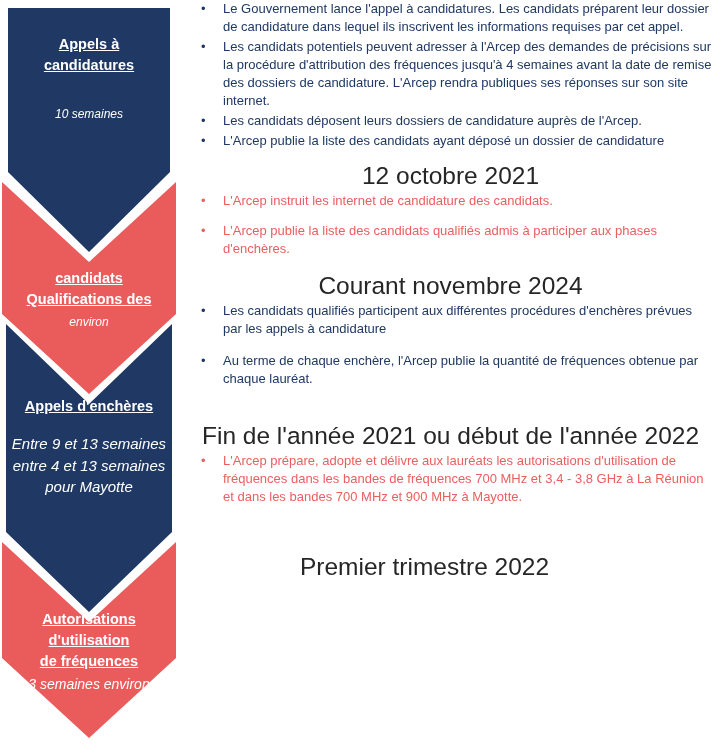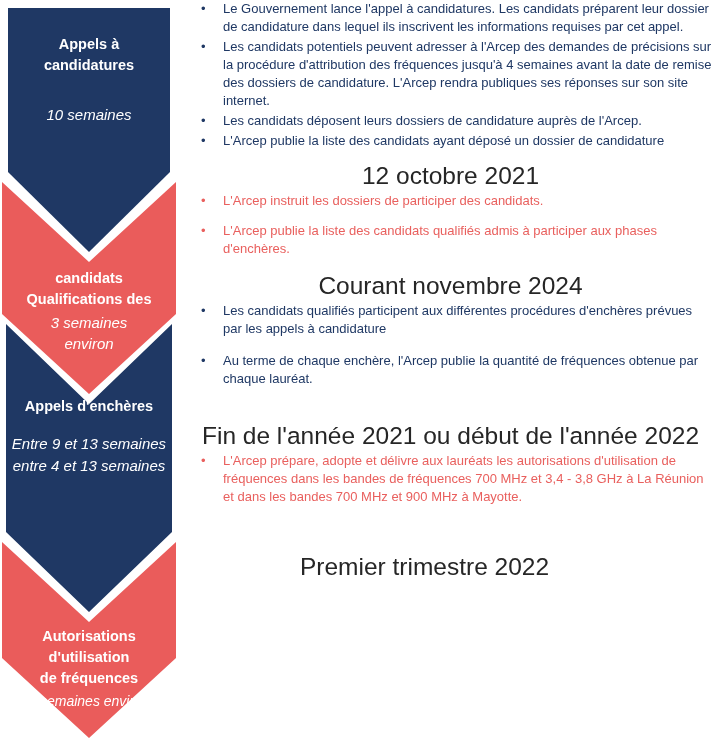--- a/index.html
+++ b/index.html
@@ -7,22 +7,22 @@
     position:relative; width:716px; height:744px; background:#ffffff;
     font-family:"Liberation Sans", sans-serif; overflow:hidden;
   }
 
   
   .chevron-col { position:absolute; left:0; top:0; width:180px; height:744px; }
   .chevron-col svg { position:absolute; left:0; top:0; }
   .stage-label {
     position:absolute; left:0; width:178px; text-align:center; color:#ffffff;
   }
-  .st-title { font-weight:700; font-size:14.5px; line-height:21px; }
-  .st-duration { font-style:italic; font-size:15px; line-height:21px; }
+  .st-title { font-weight:700; font-size:14.5px; line-height:21px;text-decoration:underline; }
+  .st-duration { font-style:italic; font-size:12px; line-height:21px; }
 
   
   .content { position:absolute; left:185px; top:0; width:531px; }
   ul.bullets { list-style:none; margin:0; padding:0; font-size:13px; line-height:18px; }
   li.bullet { display:flex; margin-bottom:2px; }
   li.bullet .dot { width:38px; padding-left:16px; box-sizing:border-box; flex:none; }
   li.bullet .txt { flex:1; padding-right:2px; }
   .navy-text { color:#1F3864; }
   .coral-text { color:#E9605E; }
   h2.milestone {
@@ -62,36 +62,36 @@
         <div>10 semaines</div>
       </div>
     </div>
 
     <div class="stage-label" style="top:268px">
       <div class="st-title">
         <div>candidats</div>
         <div>Qualifications des</div>
       </div>
       <div class="st-duration" style="margin-top:2px">
-        <div>3 semaines</div>
         <div>environ</div>
       </div>
     </div>
 
     <div class="stage-label" style="top:396px">
       <div class="st-title">
         <div>Appels d'enchères</div>
       </div>
       <div class="st-duration" style="margin-top:16px; font-size:15px; line-height:21.5px">
         <div>Entre 9 et 13 semaines</div>
         <div>entre 4 et 13 semaines</div>
+        <div>pour Mayotte</div>
       </div>
     </div>
 
-    <div class="stage-label" style="top:626px">
+    <div class="stage-label" style="top:609px">
       <div class="st-title">
         <div>Autorisations d'utilisation</div>
         <div>de fréquences</div>
       </div>
       <div class="st-duration" style="margin-top:2px; font-size:14px">
         <div>3 semaines environ</div>
       </div>
     </div>
   </div>
 
@@ -113,21 +113,21 @@
       <li class="bullet">
         <span class="dot">•</span>
         <span class="txt">L'Arcep publie la liste des candidats ayant déposé un dossier de candidature</span>
       </li>
     </ul>
     <h2 class="milestone" id="m1">12 octobre 2021</h2>
 
     <ul class="bullets coral-text s2">
       <li class="bullet">
         <span class="dot">•</span>
-        <span class="txt">L'Arcep instruit les dossiers de participer des candidats.</span>
+        <span class="txt">L'Arcep instruit les internet de candidature des candidats.</span>
       </li>
       <li class="bullet">
         <span class="dot">•</span>
         <span class="txt">L'Arcep publie la liste des candidats qualifiés admis à participer aux phases d'enchères.</span>
       </li>
     </ul>
     <h2 class="milestone" id="m2">Courant novembre 2024</h2>
 
     <ul class="bullets navy-text s3">
       <li class="bullet">

